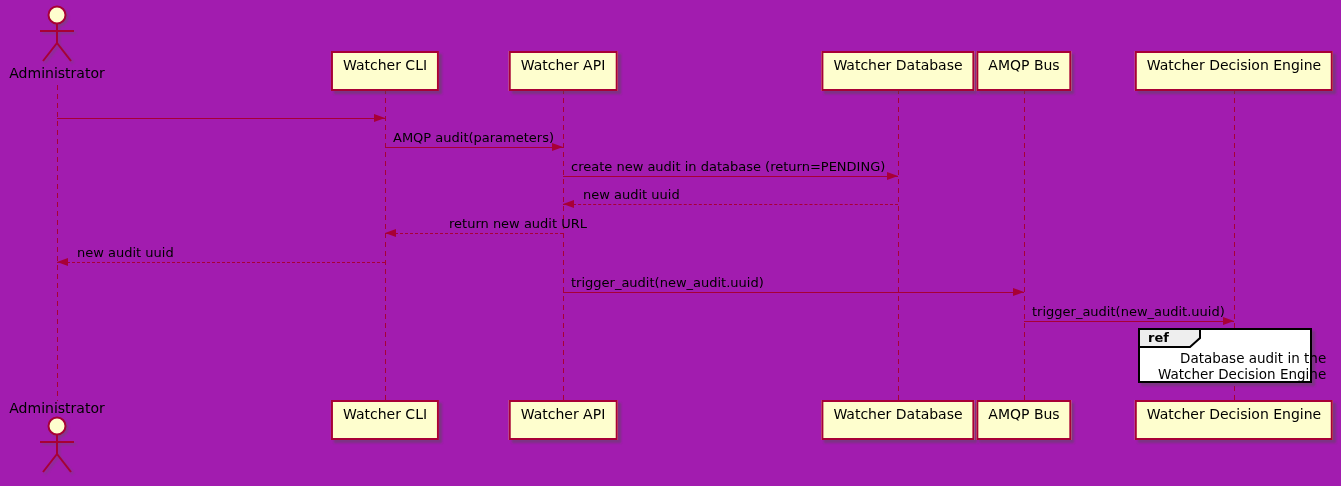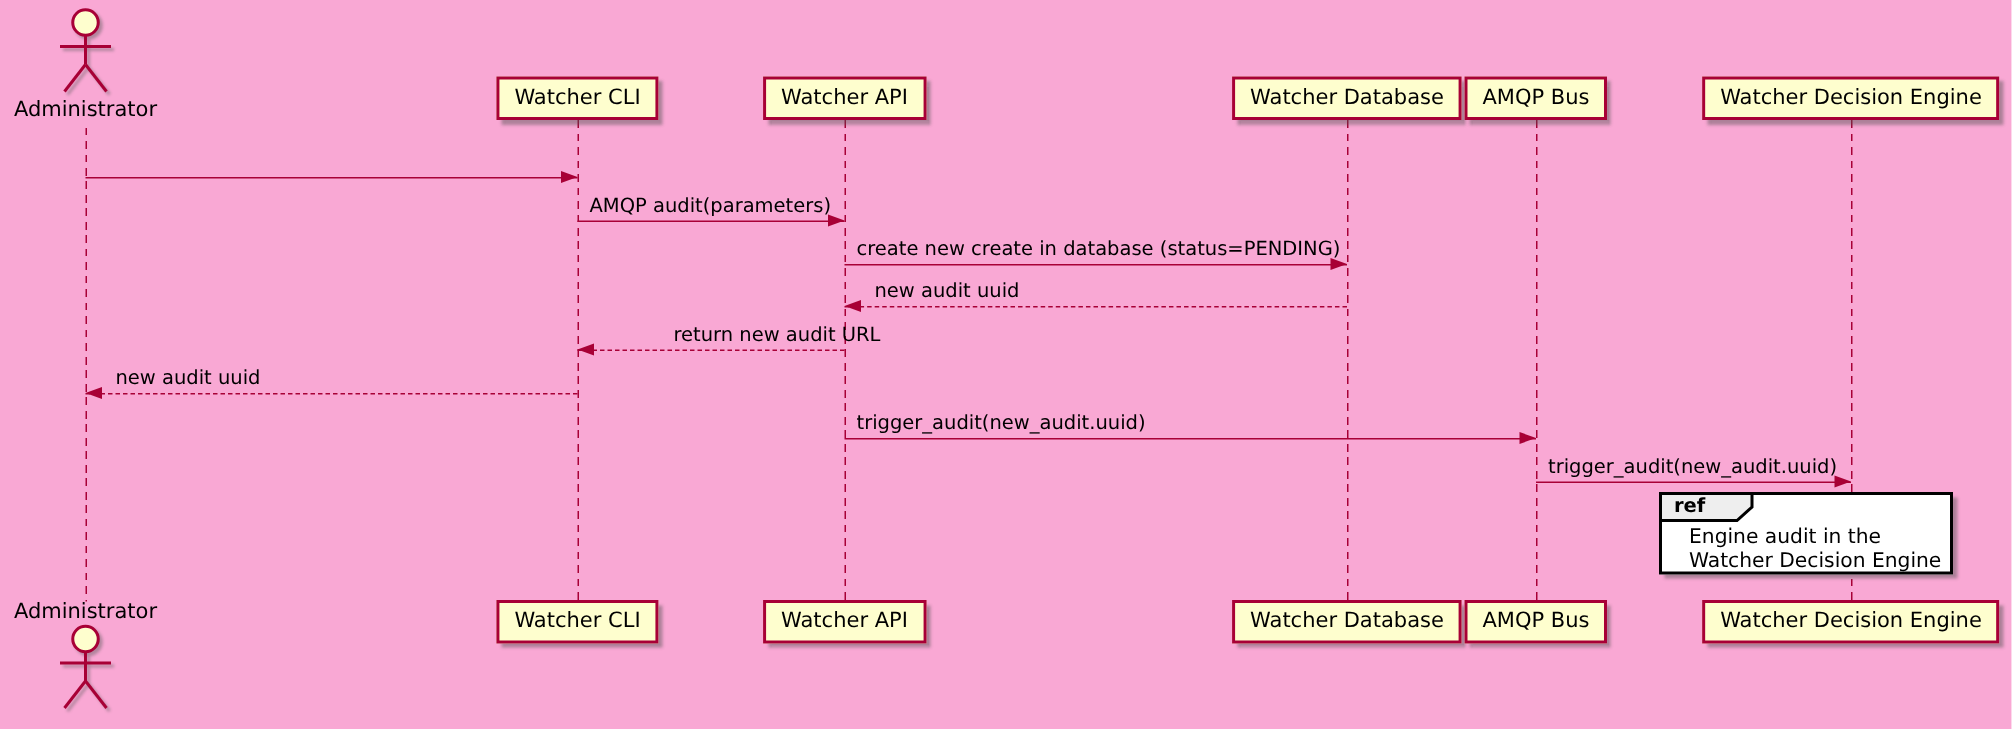--- a/index.html
+++ b/index.html
@@ -3,38 +3,39 @@
 <meta charset="utf-8">
 <style>
   * { margin: 0; padding: 0; box-sizing: border-box; }
   html, body { background: #ffffff; }
   body { font-family: "DejaVu Sans", "Liberation Sans", sans-serif; color: #000; }
 
   #diagram {
     position: relative;
     width: 1341px;
     height: 486px;
-    background: #f9a8d4;
+    background: #a21caf;
     overflow: hidden;
+    text-align: right;
   }
 
   .lifeline {
     position: absolute;
     width: 1px;
     background: repeating-linear-gradient(to bottom,
       #A80036 0px, #A80036 5px, transparent 5px, transparent 9px);
     z-index: 1;
   }
 
   .pbox {
     position: absolute;
     transform: translateX(-50%);
     background: #FEFECE;
     border: 2px solid #A80036;
-    padding: 4px 10px 5px 10px;
+    padding: 4px 10px 16px 10px;
     font-size: 14px;
     line-height: 16px;
     white-space: nowrap;
     color: #000;
     box-shadow: 3px 3px 2px rgba(80,80,80,0.45);
     z-index: 3;
   }
 
   .actor-figure {
     position: absolute;
@@ -148,39 +149,39 @@
     <div class="pbox" style="left: 1024px; top: 400px;">AMQP Bus</div>
     <div class="pbox" style="left: 1234px; top: 51px;">Watcher Decision Engine</div>
     <div class="pbox" style="left: 1234px; top: 400px;">Watcher Decision Engine</div>
     <div class="msg-line msg-solid" style="left: 57px; width: 328px; top: 118px;"></div>
     <div class="arrowhead ah-right" style="top: 114px; left: 374px;"></div>
     <div class="msg-line msg-solid" style="left: 385px; width: 178px; top: 147px;"></div>
     <div class="arrowhead ah-right" style="top: 143px; left: 552px;"></div>
     <div class="msg-label" style="left: 393px; top: 130px;">AMQP audit(parameters)</div>
     <div class="msg-line msg-solid" style="left: 563px; width: 335px; top: 176px;"></div>
     <div class="arrowhead ah-right" style="top: 172px; left: 887px;"></div>
-    <div class="msg-label" style="left: 571px; top: 159px;">create new create in database (status=PENDING)</div>
+    <div class="msg-label" style="left: 571px; top: 159px;">create new audit in database (return=PENDING)</div>
     <div class="msg-line msg-dashed" style="left: 563px; width: 335px; top: 204px;"></div>
     <div class="arrowhead ah-left" style="top: 200px; left: 563px;"></div>
     <div class="msg-label" style="left: 583px; top: 187px;">new audit uuid</div>
     <div class="msg-line msg-dashed" style="left: 385px; width: 178px; top: 233px;"></div>
     <div class="arrowhead ah-left" style="top: 229px; left: 385px;"></div>
     <div class="msg-label" style="left: 405px; top: 216px; margin-left: 44px;">return new audit URL</div>
     <div class="msg-line msg-dashed" style="left: 57px; width: 328px; top: 262px;"></div>
     <div class="arrowhead ah-left" style="top: 258px; left: 57px;"></div>
     <div class="msg-label" style="left: 77px; top: 245px;">new audit uuid</div>
     <div class="msg-line msg-solid" style="left: 563px; width: 461px; top: 292px;"></div>
     <div class="arrowhead ah-right" style="top: 288px; left: 1013px;"></div>
     <div class="msg-label" style="left: 571px; top: 275px;">trigger_audit(new_audit.uuid)</div>
     <div class="msg-line msg-solid" style="left: 1024px; width: 210px; top: 321px;"></div>
     <div class="arrowhead ah-right" style="top: 317px; left: 1223px;"></div>
     <div class="msg-label" style="left: 1032px; top: 304px;">trigger_audit(new_audit.uuid)</div>
-    <div class="ref-box" style="left: 1106px; top: 328px; width: 196px; height: 55px;">
+    <div class="ref-box" style="left: 1138px; top: 328px; width: 174px; height: 55px;">
       <svg class="ref-tab-svg" width="64" height="20" viewBox="0 0 64 20">
         <polygon points="1,1 62,1 62,10 52,19 1,19" fill="#EEEEEE" stroke="#000000" stroke-width="2"></polygon>
       </svg>
       <div class="ref-keyword">ref</div>
       <div class="ref-body">
-        <div>Engine audit in the</div>
+        <div>Database audit in the</div>
         <div>Watcher Decision Engine</div>
       </div>
     </div>
   </div>
 
 </body></html>

